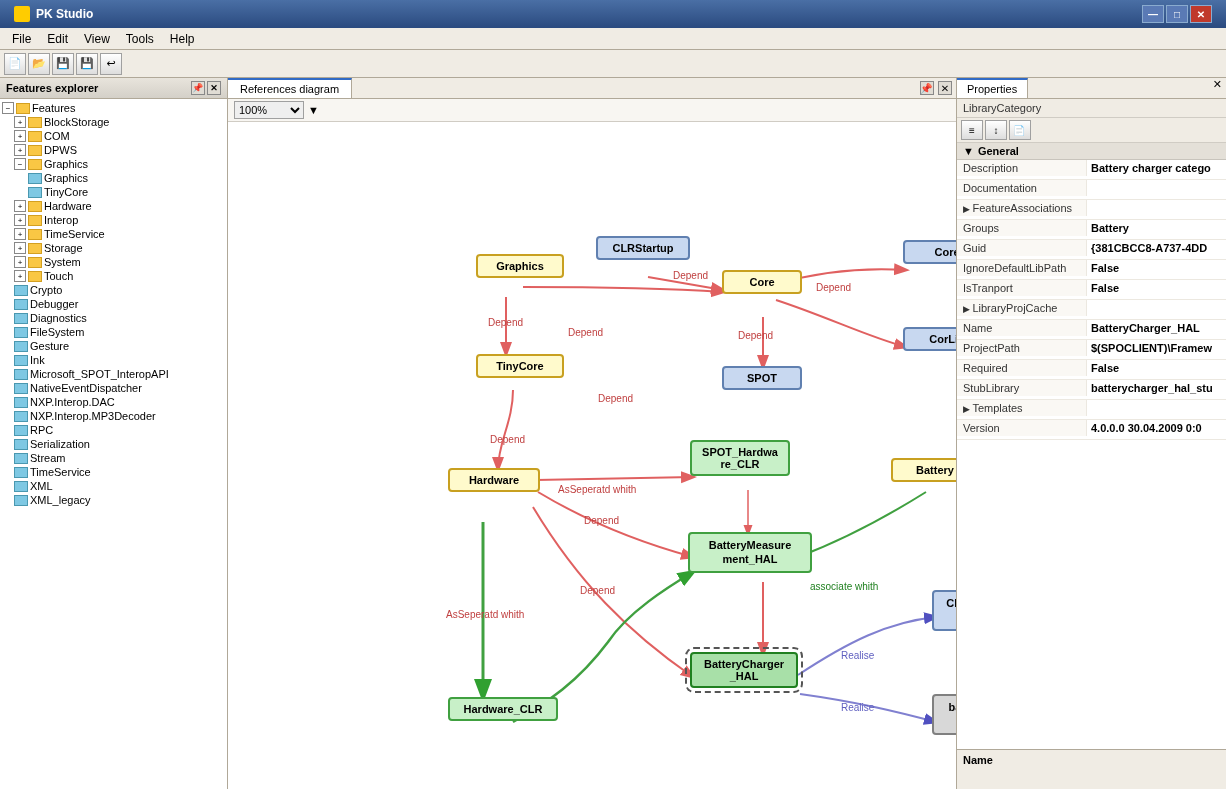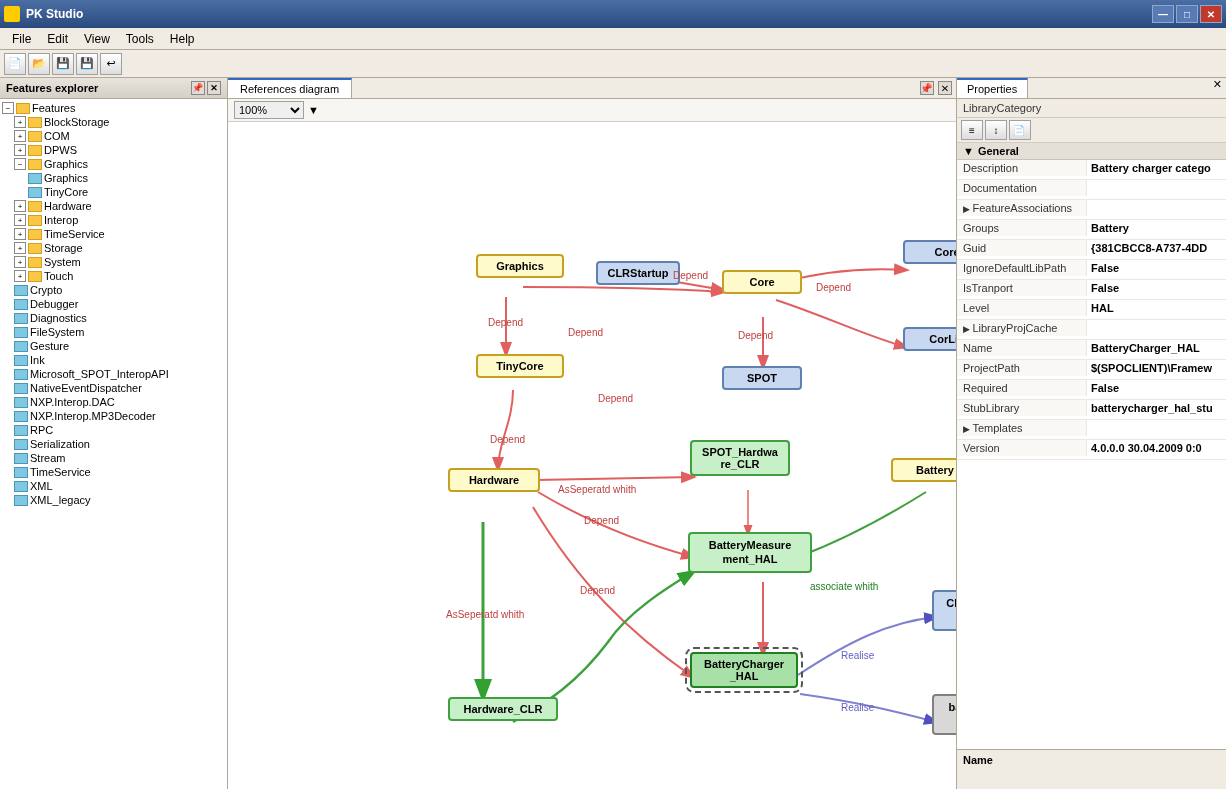--- a/index.html
+++ b/index.html
@@ -4,21 +4,21 @@
   <style>
     * { box-sizing: border-box; margin: 0; padding: 0; }
     body { font-family: 'Segoe UI', Tahoma, sans-serif; font-size: 12px; background: #d4d0c8; overflow: hidden; }
 
     
     .titlebar {
       background: linear-gradient(to bottom, #4a6fa5 0%, #2a4a7f 100%);
       height: 28px;
       display: flex;
       align-items: center;
-      padding: 0 4px;
+      padding: 0 14px;
       color: white;
       font-size: 12px;
       font-weight: bold;
       user-select: none;
     }
     .titlebar-icon { width: 16px; height: 16px; margin-right: 6px; background: #ffcc00; border-radius: 2px; display: inline-block; }
     .titlebar-controls { margin-left: auto; display: flex; gap: 2px; }
     .titlebar-btn { width: 22px; height: 18px; background: #5a7ab5; border: 1px solid #8aabcf; display: flex; align-items: center; justify-content: center; cursor: pointer; font-size: 10px; color: white; }
     .titlebar-btn.close { background: #c0392b; }
 
@@ -533,21 +533,21 @@
         <path d="M572,572 C630,580 670,590 708,600" stroke="#8080d0" stroke-width="2" fill="none" marker-end="url(#arrow-blue)"></path>
 
         <path d="M698,370 C650,400 610,420 570,435" stroke="#40a040" stroke-width="2" fill="none" marker-end="url(#arrow-green)"></path>
 
         <path d="M520,368 L520,412" stroke="#e06060" stroke-width="1.5" fill="none" marker-end="url(#arrow-red)"></path>
 
         <path d="M285,600 C320,580 350,560 380,520 C400,490 440,465 465,450" stroke="#40a040" stroke-width="2.5" fill="none" marker-end="url(#arrow-green)"></path>
       </svg>
 
       <div class="diag-node node-yellow" style="left:248px;top:132px;width:88px;">Graphics</div>
-      <div class="diag-node node-blue" style="left:368px;top:139px;width:84px;">CLRStartup</div>
+      <div class="diag-node node-blue" style="left:368px;top:114px;width:94px;">CLRStartup</div>
       <div class="diag-node node-yellow" style="left:494px;top:148px;width:72px;">Core</div>
       <div class="diag-node node-blue" style="left:675px;top:118px;width:88px;">Core</div>
       <div class="diag-node node-blue" style="left:675px;top:205px;width:88px;">CorLib</div>
       <div class="diag-node node-yellow" style="left:248px;top:232px;width:88px;">TinyCore</div>
       <div class="diag-node node-blue" style="left:494px;top:244px;width:75px;">SPOT</div>
       <div class="diag-node node-yellow" style="left:220px;top:346px;width:92px;">Hardware</div>
       <div class="diag-node node-yellow" style="left:663px;top:336px;width:88px;">Battery</div>
       <div class="diag-node node-green" style="left:462px;top:318px;width:100px;">SPOT_Hardwa<br>re_CLR</div>
       <div class="diag-node node-green" style="left:460px;top:410px;width:124px;line-height:1.3;">BatteryMeasure<br>ment_HAL</div>
       <div class="diag-node node-green-selected" style="left:462px;top:530px;width:108px;border:2px solid #208020;background:#a8e0a8;outline:2px dashed #555;outline-offset:3px;">BatteryCharger<br>_HAL</div>
@@ -614,24 +614,20 @@
       </div>
       <div class="props-row">
         <div class="props-key">IgnoreDefaultLibPath</div>
         <div class="props-val">False</div>
       </div>
       <div class="props-row">
         <div class="props-key">IsTranport</div>
         <div class="props-val">False</div>
       </div>
       <div class="props-row">
-        <div class="props-key">Level</div>
-        <div class="props-val">HAL</div>
-      </div>
-      <div class="props-row">
         <div class="props-key props-expandable">LibraryProjCache</div>
         <div class="props-val"></div>
       </div>
       <div class="props-row">
         <div class="props-key">Name</div>
         <div class="props-val">BatteryCharger_HAL</div>
       </div>
       <div class="props-row">
         <div class="props-key">ProjectPath</div>
         <div class="props-val">$(SPOCLIENT)\Framew</div>

